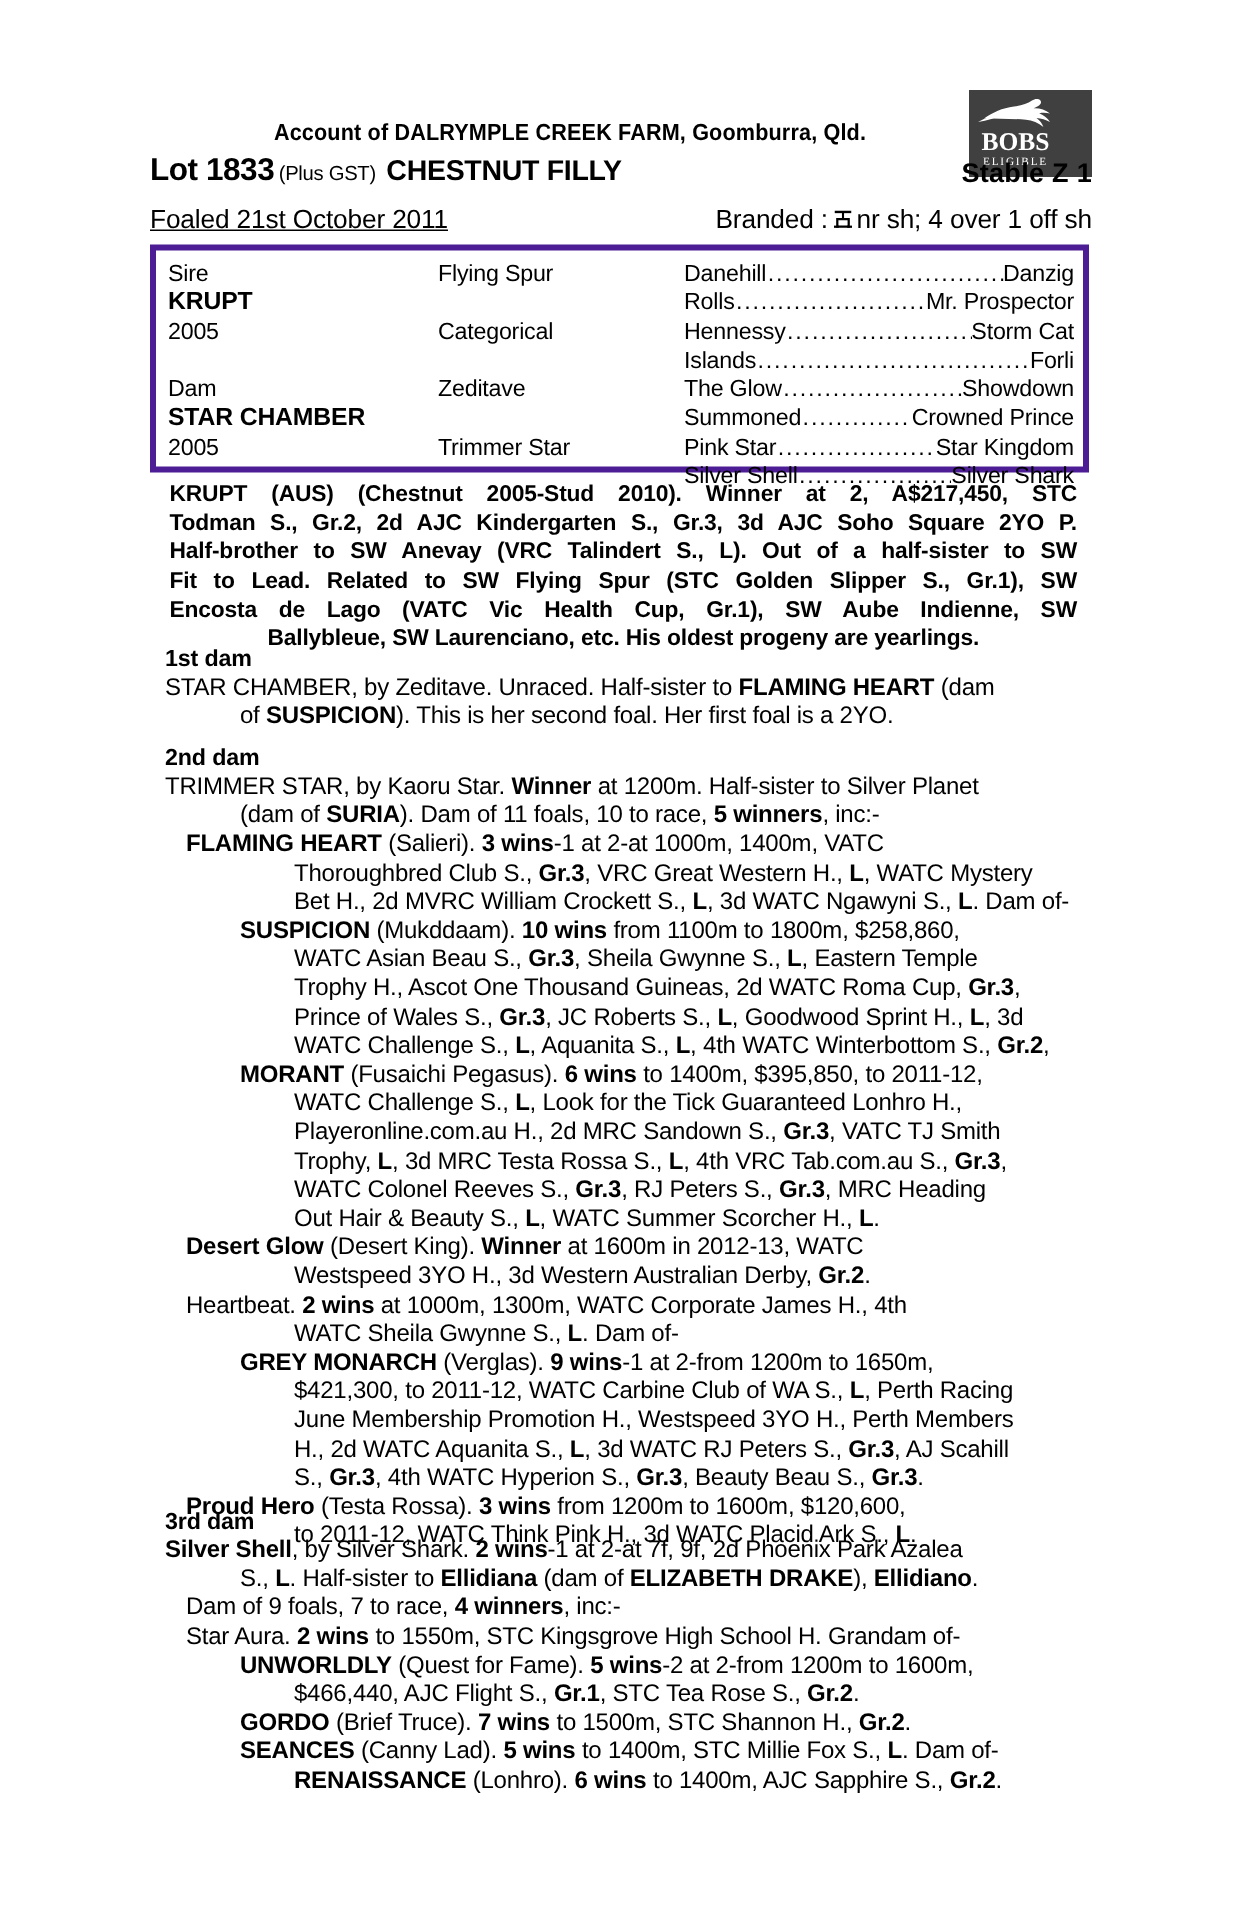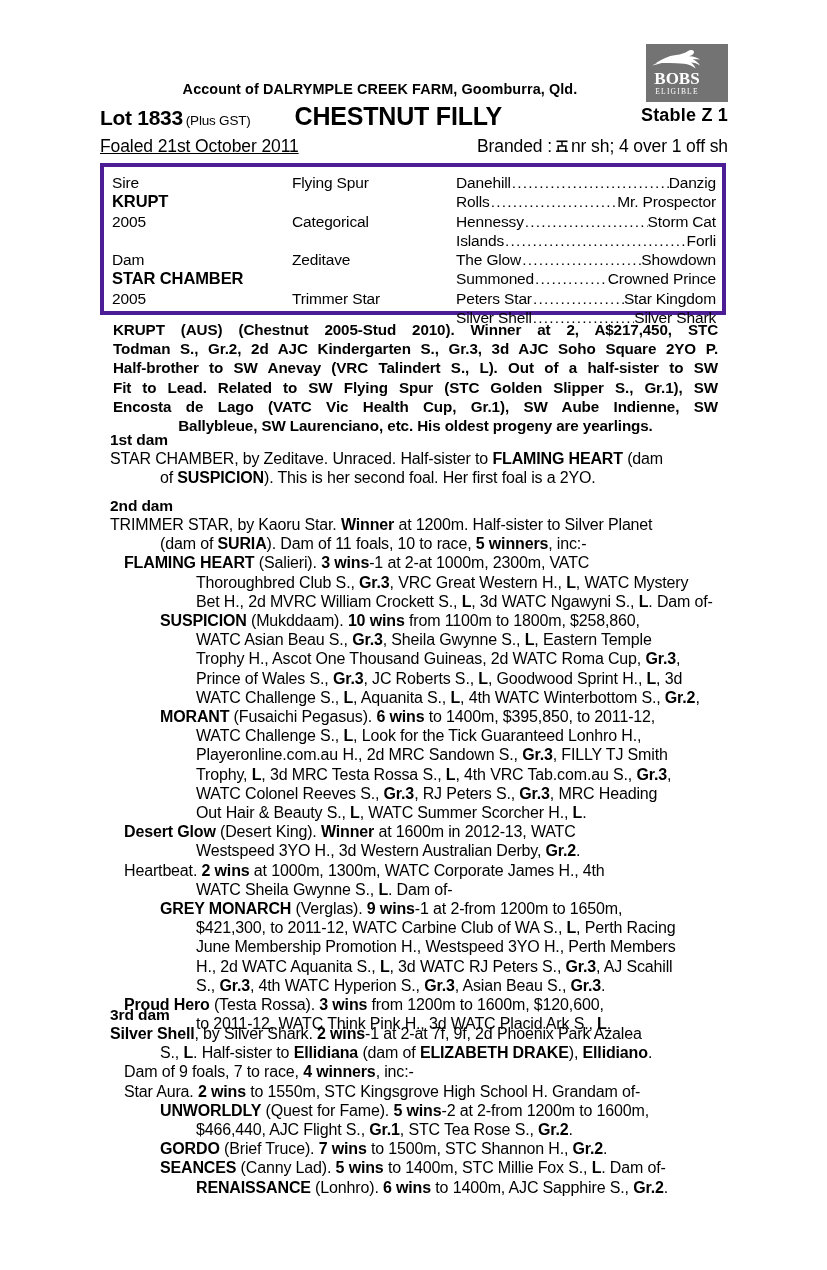--- a/index.html
+++ b/index.html
@@ -26,24 +26,24 @@
   
   .header {
     position: absolute;
     left: 100px;
     top: 44px;
     width: 628px;
   }
   .bobs-logo {
     position: absolute;
     right: 0px;
-    top: 0px;
+    top: 16px;
     width: 82px;
     height: 58px;
-    background: #737373;
+    background: #404040;
     display: block;
   }
   .bobs-inner {
     position: absolute;
     left: 0; top: 0;
     width: 62px; height: 58px;
   }
   .bobs-mark {
     position: absolute;
     left: 6px;
@@ -106,24 +106,23 @@
     letter-spacing: -0.3px;
     vertical-align: baseline;
   }
   .plus-gst {
     font-size: 13.5px;
     letter-spacing: -0.2px;
     padding-left: 3px;
   }
   .colour-sex {
     font-weight: bold;
-    font-size: 25px;
+    font-size: 19px;
     letter-spacing: -0.2px;
     padding-left: 7px;
-    margin-left: 37px;
   }
   .stable {
     position: absolute;
     right: 0;
     top: 3px;
     font-weight: bold;
     font-size: 18px;
     letter-spacing: 0.2px;
   }
 
@@ -342,21 +341,21 @@
         <span class="gp-a">The Glow</span>
         <span class="gp-dots">.......................................................</span>
         <span class="gp-b">Showdown</span>
       </div>
       <div class="gp-row">
         <span class="gp-a">Summoned</span>
         <span class="gp-dots">.......................................................</span>
         <span class="gp-b">Crowned Prince</span>
       </div>
       <div class="gp-row">
-        <span class="gp-a">Peters Star</span>
+        <span class="gp-a">Pink Star</span>
         <span class="gp-dots">.......................................................</span>
         <span class="gp-b">Star Kingdom</span>
       </div>
       <div class="gp-row">
         <span class="gp-a">Silver Shell</span>
         <span class="gp-dots">.......................................................</span>
         <span class="gp-b">Silver Shark</span>
       </div>
     </div>
   </div>
@@ -380,58 +379,58 @@
 
   <div class="sec" style="top:496px;">
     <div class="dam-head">2nd dam</div>
 
     <div class="para">
       <span class="ln"><span>TRIMMER STAR, by Kaoru Star. </span><b>Winner</b><span> at 1200m. Half-sister to Silver Planet</span></span>
       <span class="ln i2"><span>(dam of </span><b>SURIA</b><span>). Dam of 11 foals, 10 to race, </span><b>5 winners</b><span>, inc:-</span></span>
     </div>
 
     <div class="para">
-      <span class="ln i1"><b>FLAMING  HEART</b><span> (Salieri). </span><b>3  wins</b><span>-1  at  2-at  1000m,  2300m,  VATC</span></span>
+      <span class="ln i1"><b>FLAMING  HEART</b><span> (Salieri). </span><b>3  wins</b><span>-1  at  2-at  1000m,  1400m,  VATC</span></span>
       <span class="ln i3"><span>Thoroughbred  Club  S.,  </span><b>Gr.3</b><span>,  VRC  Great  Western  H.,  </span><b>L</b><span>,  WATC  Mystery</span></span>
       <span class="ln i3"><span>Bet H., 2d MVRC William Crockett S., </span><b>L</b><span>, 3d WATC Ngawyni S., </span><b>L</b><span>. Dam of-</span></span>
     </div>
 
     <div class="para">
       <span class="ln i2"><b>SUSPICION</b><span> (Mukddaam). </span><b>10  wins</b><span>  from  1100m  to  1800m,  $258,860,</span></span>
       <span class="ln i3"><span>WATC  Asian  Beau  S.,  </span><b>Gr.3</b><span>,  Sheila  Gwynne  S.,  </span><b>L</b><span>,  Eastern  Temple</span></span>
       <span class="ln i3"><span>Trophy H., Ascot One Thousand Guineas, 2d WATC Roma Cup, </span><b>Gr.3</b><span>,</span></span>
       <span class="ln i3"><span>Prince of Wales S., </span><b>Gr.3</b><span>, JC Roberts S., </span><b>L</b><span>, Goodwood Sprint H., </span><b>L</b><span>, 3d</span></span>
       <span class="ln i3"><span>WATC Challenge S., </span><b>L</b><span>, Aquanita S., </span><b>L</b><span>, 4th WATC Winterbottom S., </span><b>Gr.2</b><span>,</span></span>
     </div>
 
     <div class="para">
       <span class="ln i2"><b>MORANT</b><span> (Fusaichi Pegasus). </span><b>6 wins</b><span> to 1400m, $395,850, to 2011-12,</span></span>
       <span class="ln i3"><span>WATC  Challenge  S.,  </span><b>L</b><span>,  Look  for  the  Tick  Guaranteed  Lonhro  H.,</span></span>
-      <span class="ln i3"><span>Playeronline.com.au H., 2d MRC Sandown S., </span><b>Gr.3</b><span>, FILLY TJ Smith</span></span>
+      <span class="ln i3"><span>Playeronline.com.au H., 2d MRC Sandown S., </span><b>Gr.3</b><span>, VATC TJ Smith</span></span>
       <span class="ln i3"><span>Trophy, </span><b>L</b><span>, 3d MRC Testa Rossa S., </span><b>L</b><span>, 4th VRC Tab.com.au S., </span><b>Gr.3</b><span>,</span></span>
       <span class="ln i3"><span>WATC Colonel Reeves S., </span><b>Gr.3</b><span>, RJ Peters S., </span><b>Gr.3</b><span>, MRC Heading</span></span>
       <span class="ln i3"><span>Out Hair &amp; Beauty S., </span><b>L</b><span>, WATC Summer Scorcher H., </span><b>L</b><span>.</span></span>
     </div>
 
     <div class="para">
       <span class="ln i1"><b>Desert  Glow</b><span> (Desert  King). </span><b>Winner</b><span>  at  1600m  in  2012-13,  WATC</span></span>
       <span class="ln i3"><span>Westspeed 3YO H., 3d Western Australian Derby, </span><b>Gr.2</b><span>.</span></span>
     </div>
 
     <div class="para">
       <span class="ln i1"><span>Heartbeat. </span><b>2  wins</b><span>  at  1000m,  1300m,  WATC  Corporate  James  H.,  4th</span></span>
       <span class="ln i3"><span>WATC Sheila Gwynne S., </span><b>L</b><span>. Dam of-</span></span>
     </div>
 
     <div class="para">
       <span class="ln i2"><b>GREY  MONARCH</b><span> (Verglas). </span><b>9  wins</b><span>-1  at  2-from  1200m  to  1650m,</span></span>
       <span class="ln i3"><span>$421,300, to 2011-12, WATC Carbine Club of WA S., </span><b>L</b><span>, Perth Racing</span></span>
       <span class="ln i3">June Membership Promotion H., Westspeed 3YO H., Perth Members</span>
       <span class="ln i3"><span>H., 2d WATC Aquanita S., </span><b>L</b><span>, 3d WATC RJ Peters S., </span><b>Gr.3</b><span>, AJ Scahill</span></span>
-      <span class="ln i3"><span>S., </span><b>Gr.3</b><span>, 4th WATC Hyperion S., </span><b>Gr.3</b><span>, Asian Beau S., </span><b>Gr.3</b><span>.</span></span>
+      <span class="ln i3"><span>S., </span><b>Gr.3</b><span>, 4th WATC Hyperion S., </span><b>Gr.3</b><span>, Beauty Beau S., </span><b>Gr.3</b><span>.</span></span>
     </div>
 
     <div class="para">
       <span class="ln i1"><b>Proud Hero</b><span> (Testa Rossa). </span><b>3 wins</b><span> from 1200m to 1600m, $120,600,</span></span>
       <span class="ln i3"><span>to 2011-12, WATC Think Pink H., 3d WATC Placid Ark S., </span><b>L</b><span>.</span></span>
     </div>
   </div>
 
   <div class="sec" style="top:1005px;">
     <div class="dam-head">3rd dam</div>

